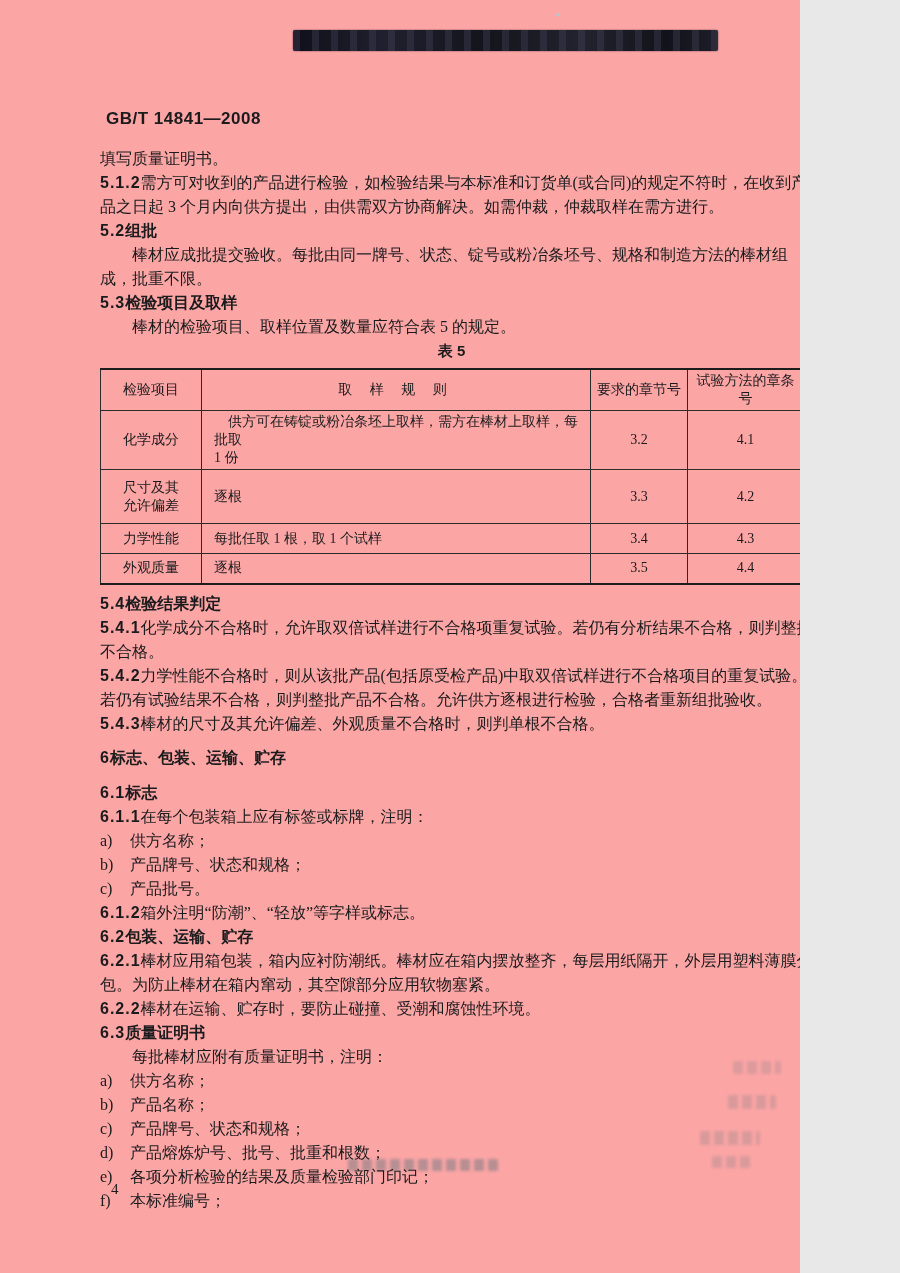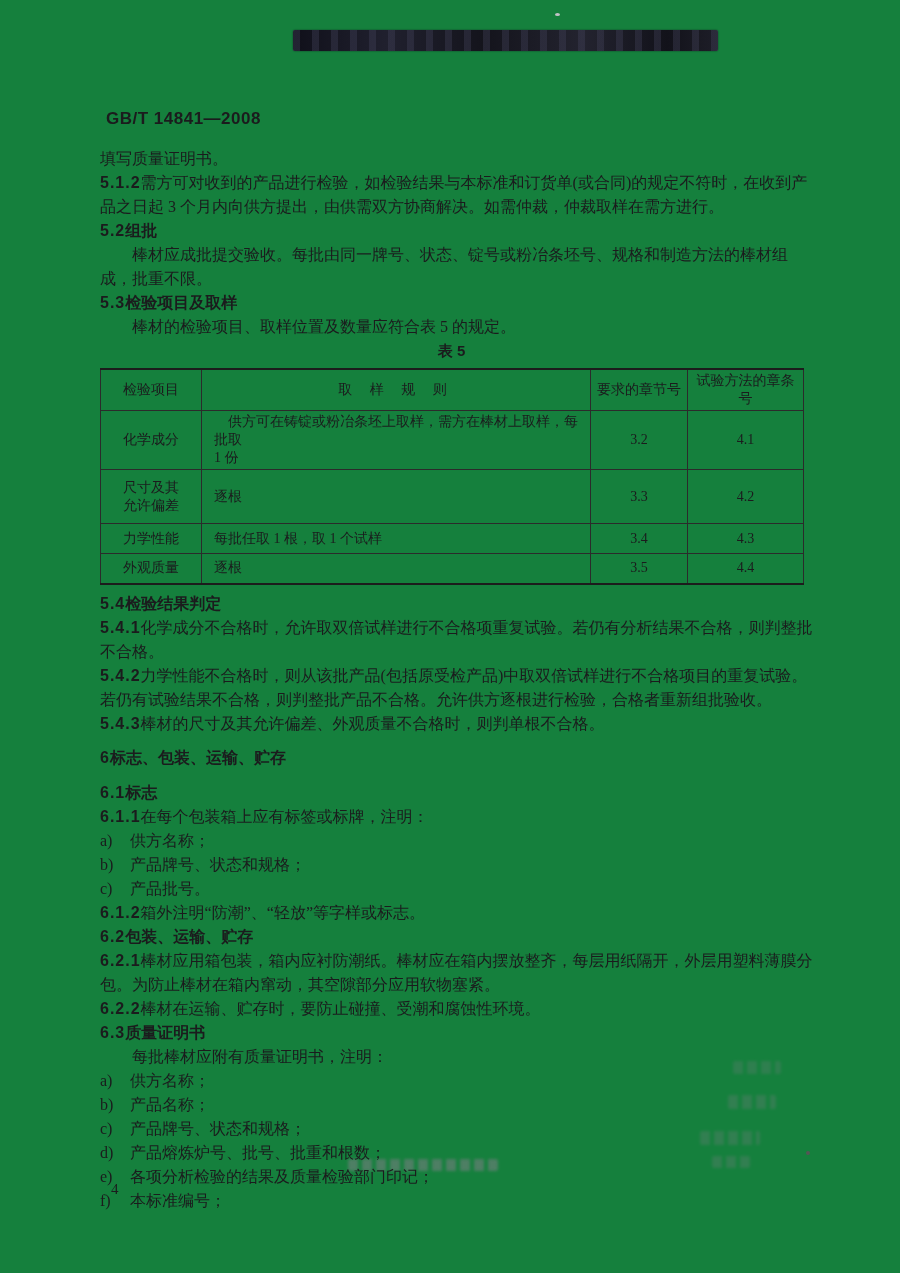--- a/index.html
+++ b/index.html
@@ -1,16 +1,16 @@
 <!DOCTYPE html>
 <html><head>
 <meta charset="utf-8">
 <style>
   html,body{margin:0;padding:0;background:#e8e8e8;}
-  .page{position:relative;width:900px;height:1273px;background:#15803d;overflow:hidden;
+  .page{position:relative;width:800px;height:1273px;background:#fca5a5;overflow:hidden;
         color:#1b1b1d;font-family:"Liberation Serif","DejaVu Serif",serif;}
   .content{position:absolute;left:100px;top:107px;width:718px;font-size:16px;line-height:24px;}
   .content p{margin:0;padding:0;}
   .doc-header{font-family:"Liberation Sans","DejaVu Sans",sans-serif;font-weight:bold;
               font-size:17px;letter-spacing:.5px;margin:0 0 16px 6px;}
   .cnum{font-family:"Liberation Sans","DejaVu Sans",sans-serif;font-weight:bold;
         letter-spacing:1px;}
   .h{font-family:"Liberation Sans","DejaVu Sans",sans-serif;font-weight:bold;}
   .indent{text-indent:2em;}
   .gap-a{margin-top:10px !important;}

